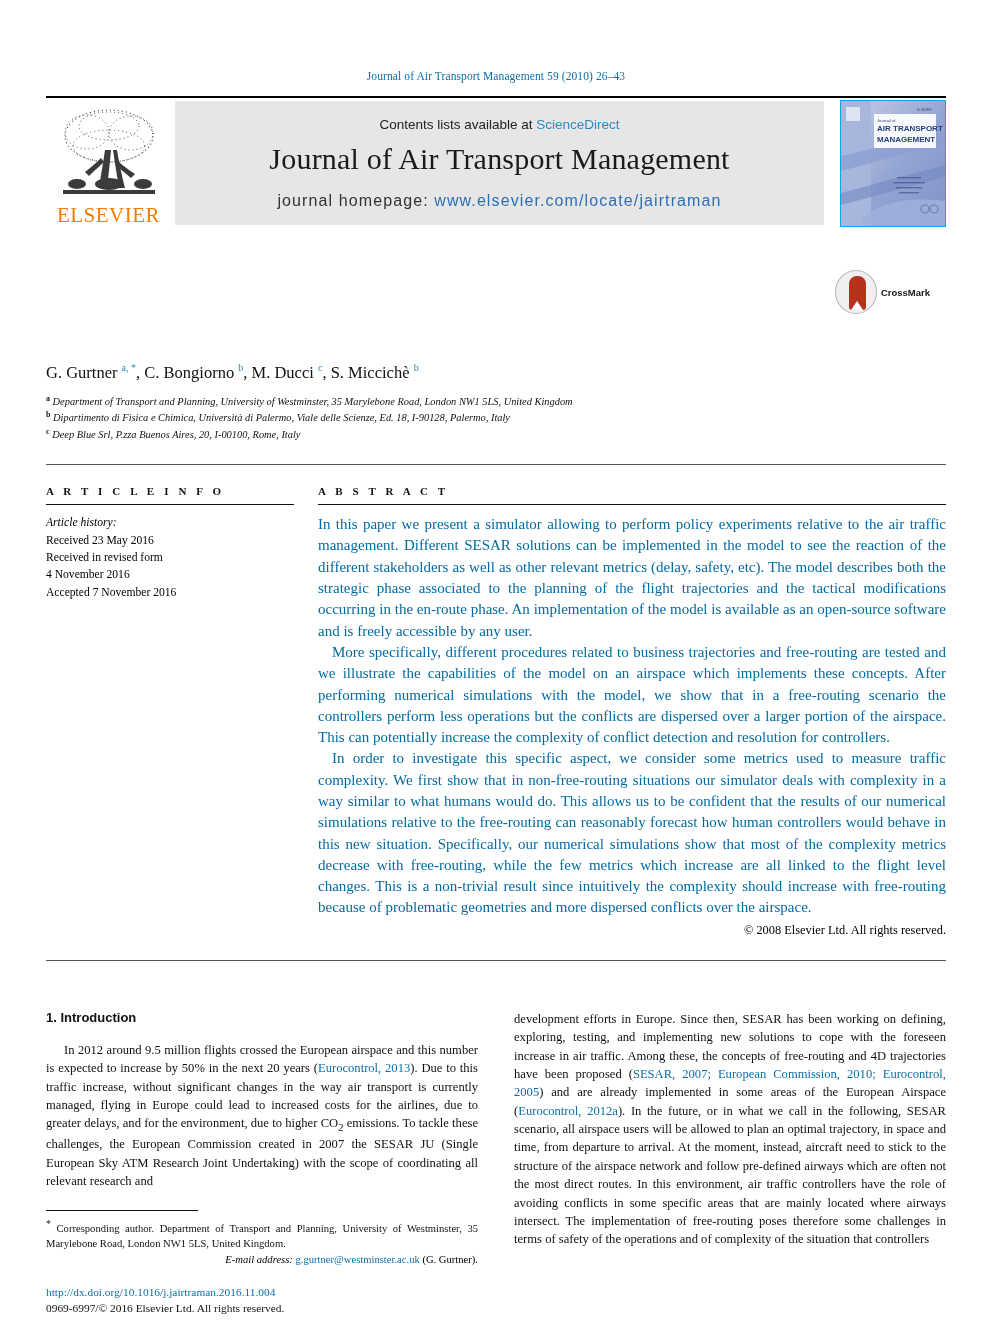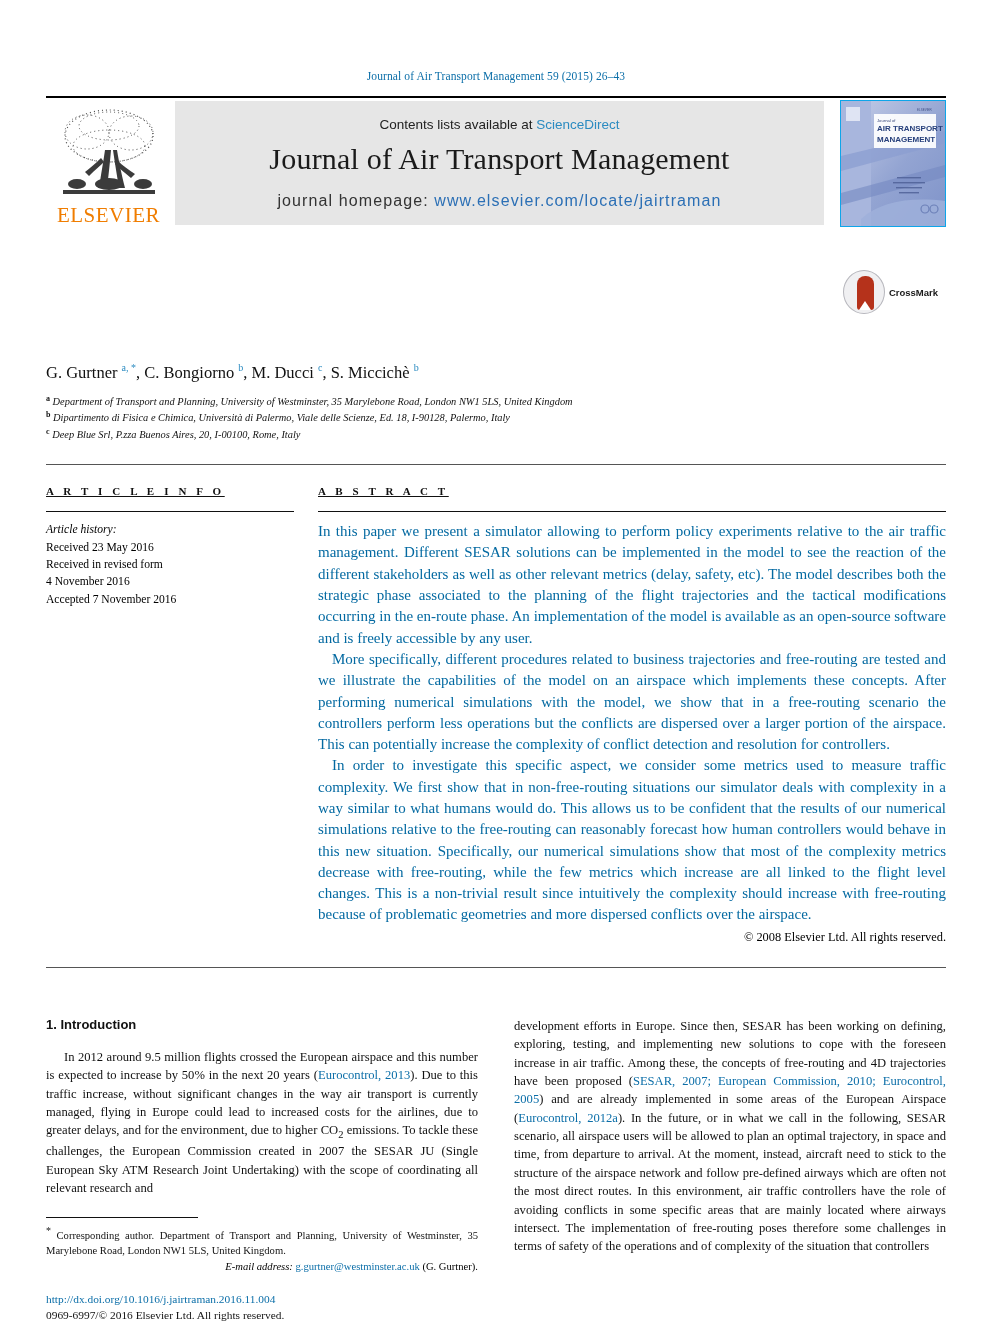--- a/index.html
+++ b/index.html
@@ -132,21 +132,21 @@
     font-family: "Liberation Serif", serif;
     font-size: 25px;
     line-height: 1.28;
     color: #111;
     width: 745px;
     font-weight: normal;
     margin: 0;
   }
   .crossmark {
     position: absolute;
-    right: 8px;
+    right: 16px;
     top: -2px;
     width: 95px;
     height: 48px;
     display: flex;
     align-items: center;
   }
   .crossmark-badge {
     width: 44px;
     height: 44px;
     border-radius: 50%;
@@ -230,22 +230,21 @@
   }
   .col-abstract {
     flex: 1 1 auto;
   }
   .sec-head {
     font-family: "Liberation Serif", serif;
     font-weight: bold;
     font-size: 11px;
     letter-spacing: 3.6px;
     color: #111;
-    margin-bottom: 14px;
-    text-decoration: underline;
+    margin-bottom: 7px;
   }
   .sec-rule {
     border-top: 1.6px solid #111;
     margin-bottom: 9px;
   }
   .hist-label {
     font-style: italic;
     font-size: 11.6px;
     line-height: 1.5;
   }
@@ -342,21 +341,21 @@
     font-size: 11.4px;
     line-height: 1.45;
     color: #111;
   }
 </style>
 </head>
 <body>
 
 <div class="page">
 
-  <div class="running-head">Journal of Air Transport Management 59 (2015) 26–43</div>
+  <div class="running-head">Journal of Air Transport Management 59 (2010) 26–43</div>
 
   <div class="masthead">
     <div class="masthead-inner">
 
       <div class="elsevier-block">
         <div class="elsevier-tree">
           <svg viewBox="0 0 104 98" width="104" height="98" aria-hidden="true">
             <g fill="#3b3b3b">
               <ellipse cx="52" cy="30" rx="44" ry="26" fill="none" stroke="#4a4a4a" stroke-width="1.2" stroke-dasharray="1 3"></ellipse>
               <ellipse cx="30" cy="26" rx="22" ry="17" fill="none" stroke="#4a4a4a" stroke-width="1" stroke-dasharray="1 3"></ellipse>

